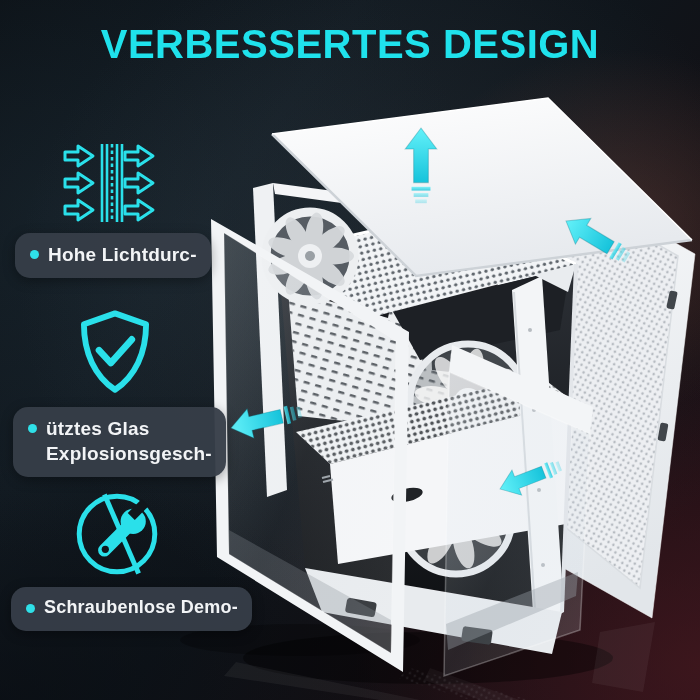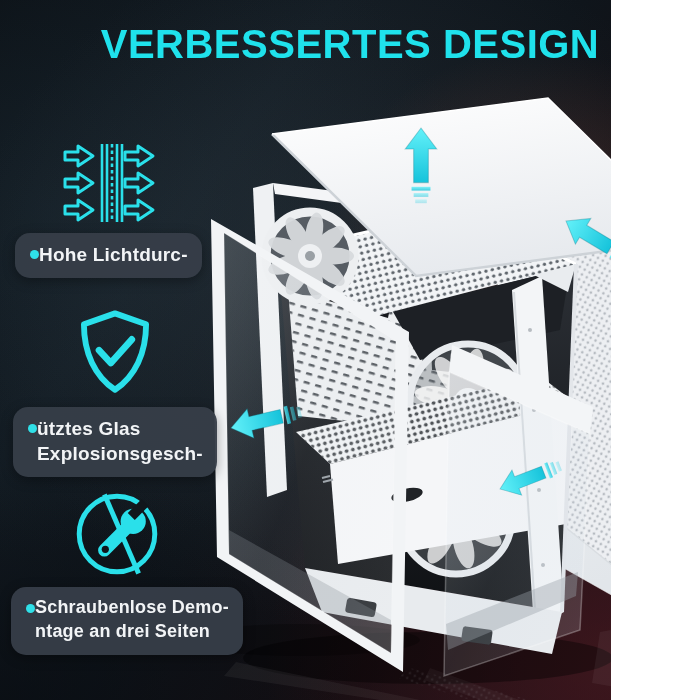--- a/index.html
+++ b/index.html
@@ -1,35 +1,35 @@
 <!DOCTYPE html>
 <html><head>
 <meta charset="utf-8">
 <style>
   html,body{margin:0;padding:0;}
   body{width:700px;height:700px;overflow:hidden;font-family:"Liberation Sans",sans-serif;}
   .stage{
-    position:relative;width:611px;height:700px;overflow:hidden;
+    position:relative;width:700px;height:700px;overflow:hidden;
     background:
       radial-gradient(300px 260px at 88% 33%, rgba(122,70,58,0.40), transparent 70%),
       radial-gradient(480px 420px at 100% 95%, rgba(78,26,32,0.60), transparent 72%),
       radial-gradient(520px 460px at 58% 40%, rgba(84,96,106,0.22), transparent 75%),
       radial-gradient(560px 460px at 8% 30%, rgba(36,56,68,0.30), transparent 75%),
       radial-gradient(500px 300px at 0% 100%, rgba(6,9,14,0.55), transparent 80%),
       linear-gradient(126deg,#0b1015 0%,#121a21 30%,#0f151b 52%,#140e12 76%,#221018 100%);
   }
   .scene{position:absolute;left:0;top:0;width:700px;height:700px;}
   .title{
     position:absolute;left:0;top:22px;width:700px;margin:0;text-align:center;
     font-size:40px;font-weight:bold;letter-spacing:0.5px;color:#1fe2ec;
   }
   .ficon{position:absolute;}
   .ficon svg{display:block;}
   .badge{
-    position:absolute;display:flex;align-items:flex-start;
+    position:absolute;display:flex;gap:9px;align-items:flex-start;
     background:rgba(54,61,72,0.96);border-radius:15px;
     padding:9px 14px 11px 15px;width:max-content;
     box-shadow:0 3px 12px rgba(0,0,0,0.35);
   }
   .dot{width:9px;height:9px;border-radius:50%;background:#2fe0e8;margin-top:8px;flex:0 0 auto;}
   .btxt{color:#f2f4f6;font-size:19px;line-height:1.32;font-weight:bold;letter-spacing:0.2px;}
   .btxt span{display:block;}
   .b1{left:15px;top:233px;}
   .b2{left:13px;top:407px;}
   .b3{left:11px;top:587px;}
@@ -299,17 +299,16 @@
     <span class="btxt">
       <span>ütztes Glas</span>
       <span>Explosionsgesch-</span>
     </span>
   </div>
 
   <div class="badge b3">
     <span class="dot"></span>
     <span class="btxt">
       <span>Schraubenlose Demo-</span>
-      <span>ntage an drei Seiten</span>
     </span>
   </div>
 
 </div>
 
 </body></html>

